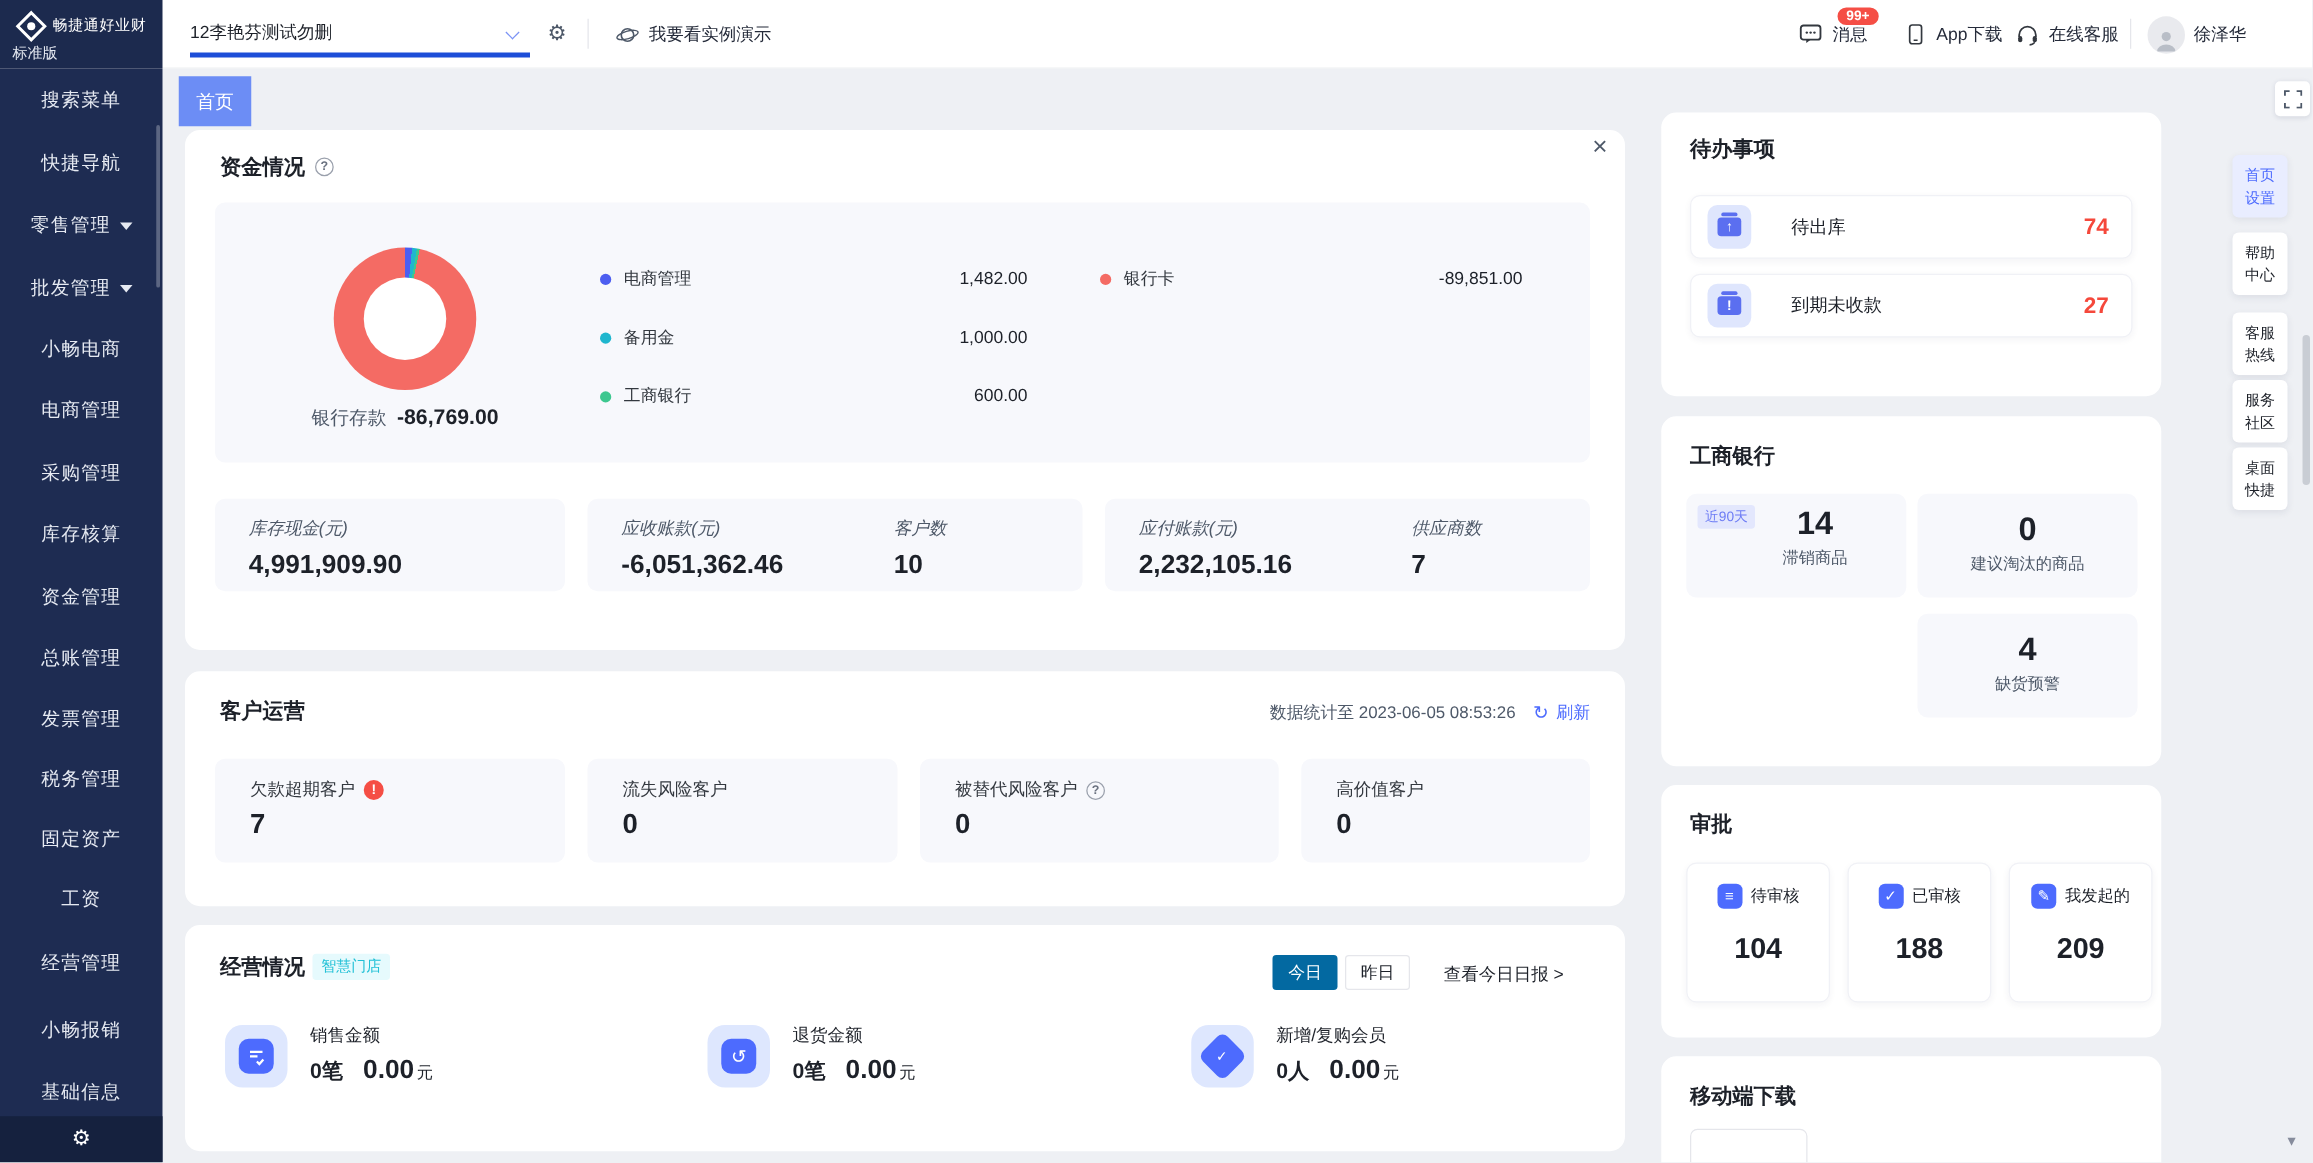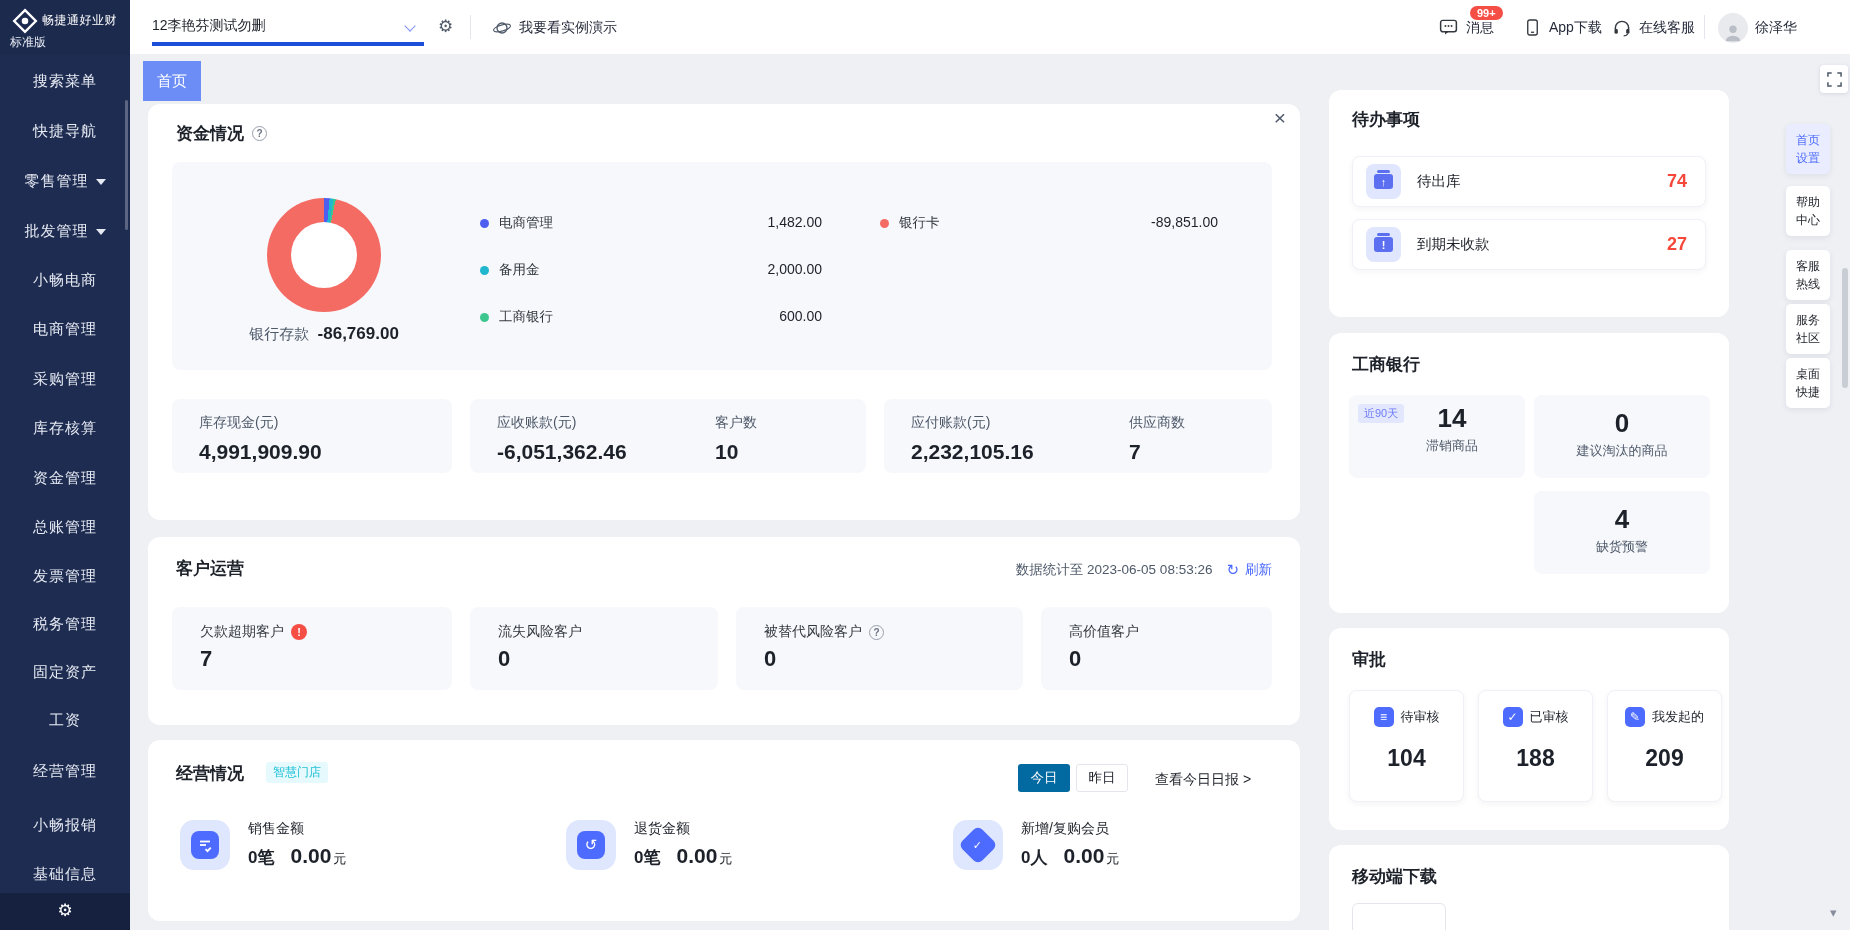--- a/index.html
+++ b/index.html
@@ -29,21 +29,21 @@
   .side-scroll { position:absolute; left:125px; top:100px; width:3px; height:130px; background:rgba(255,255,255,.28); border-radius:2px; }
 
   
   .tab-home { position:absolute; left:143px; top:61px; width:58px; height:40px; background:#6C8DF5; color:#fff; font-size:15px; display:flex; align-items:center; justify-content:center; cursor:pointer; z-index:3; }
 
   .card { position:absolute; background:#fff; border-radius:12px; }
   .sec-title { font-size:17px; font-weight:700; color:#1D2129; }
   .panel { background:#F7F8FC; border-radius:8px; position:absolute; }
   .helpc { display:inline-flex; width:15px; height:15px; border:1px solid #9AA0AC; border-radius:50%; color:#6B7280; font-size:10px; align-items:center; justify-content:center; font-weight:700; }
 
-  .stat-label { font-size:14px; color:#4E5969; }
+  .stat-label { font-size:14px; color:#4E5969;font-style:italic; }
   .stat-value { font-size:21px; font-weight:700; color:#1D2129; margin-top:8px; }
 
   .dot { width:9px; height:9px; border-radius:50%; display:inline-block; }
   .c-blue{background:#4D5EF0}.c-cyan{background:#1FB6CE}.c-green{background:#3DC78F}.c-salmon{background:#F46B64}
   .leg-row { position:absolute; display:flex; align-items:center; }
   .leg-label { font-size:13.5px; color:#33383F; margin-left:10px; }
   .leg-val { position:absolute; font-size:14px; color:#1D2129; text-align:right; }
 
   .cust-card { position:absolute; background:#F7F8FC; border-radius:8px; padding:16px 0 0 28px; }
   .cust-label { font-size:14px; color:#33383F; display:flex; align-items:center; gap:7px; }
@@ -60,21 +60,21 @@
   .metric-label { font-size:14px; color:#1D2129; }
   .metric-nums { display:flex; align-items:baseline; margin-top:6px; }
   .m-count { font-size:17px; font-weight:700; color:#1D2129; }
   .m-amt { font-size:21px; font-weight:700; color:#1D2129; margin-left:16px; }
   .m-unit { font-size:13px; color:#1D2129; margin-left:2px; }
 
   .todo-row { position:absolute; left:23px; width:354px; height:51px; background:#fff; border:1px solid #F0F1F6; border-radius:8px; box-shadow:0 2px 6px rgba(30,40,80,.05); display:flex; align-items:center; cursor:pointer; }
   .ttile { width:35px; height:35px; border-radius:8px; background:#DFE6FD; margin-left:13px; display:flex; align-items:center; justify-content:center; position:relative; }
   .tglyph { width:19px; height:15px; background:#5B6FF0; border-radius:3px; position:relative; display:flex; align-items:center; justify-content:center; color:#fff; font-size:11px; font-weight:700; }
   .tglyph:before { content:""; position:absolute; top:-4px; left:3px; width:13px; height:3px; background:#5B6FF0; border-radius:1.5px; }
-  .todo-label { font-size:14.5px; color:#1D2129; margin-left:16px; }
+  .todo-label { font-size:14.5px; color:#1D2129; margin-left:32px; }
   .todo-val { position:absolute; right:18px; font-size:18px; font-weight:700; color:#F5483B; }
 
   .ga-cell { position:absolute; width:176px; height:83px; background:#F7F8FC; border-radius:8px; text-align:center; cursor:pointer; }
   .ga-num { font-size:26px; font-weight:700; color:#1D2129; margin-top:13px; }
   .ga-num.tagged { margin-top:8px; }
   .ga-label { font-size:13px; color:#4E5969; margin-top:3px; }
   .tag-90 { position:absolute; left:9px; top:9px; background:#E3E7FD; color:#6D7CF5; font-size:11px; padding:2px 6px; border-radius:3px; }
 
   .ap-card { position:absolute; top:690px; width:115px; height:112px; background:#fff; border:1px solid #F0F1F6; border-radius:8px; box-shadow:0 2px 6px rgba(30,40,80,.05); cursor:pointer; }
   .ap-head { display:flex; align-items:center; justify-content:center; gap:7px; margin-top:16px; }
@@ -202,21 +202,21 @@
 
       <div class="leg-row" style="left:308px;top:52px">
           <span class="dot c-blue"></span>
           <span class="leg-label">电商管理</span>
         </div>
       <div class="leg-val" style="left:500px;top:52px;width:150px">1,482.00</div>
       <div class="leg-row" style="left:308px;top:99px">
           <span class="dot c-cyan"></span>
           <span class="leg-label">备用金</span>
         </div>
-      <div class="leg-val" style="left:500px;top:99px;width:150px">2,000.00</div>
+      <div class="leg-val" style="left:500px;top:99px;width:150px">1,000.00</div>
       <div class="leg-row" style="left:308px;top:146px">
           <span class="dot c-green"></span>
           <span class="leg-label">工商银行</span>
         </div>
       <div class="leg-val" style="left:500px;top:146px;width:150px">600.00</div>
       <div class="leg-row" style="left:708px;top:52px">
           <span class="dot c-salmon"></span>
           <span class="leg-label">银行卡</span>
         </div>
       <div class="leg-val" style="left:896px;top:52px;width:150px">-89,851.00</div>
@@ -273,21 +273,21 @@
     </div>
     <div class="cust-card" style="left:893px;top:70px;width:231px;height:83px">
       <div class="cust-label">
           <span>高价值客户</span>
         </div>
       <div class="cust-val">0</div>
     </div>
   </div>
 
   <div class="card" style="left:148px;top:740px;width:1152px;height:181px">
-    <div style="position:absolute;left:28px;top:22px;display:flex;align-items:flex-start;gap:22px">
+    <div style="position:absolute;left:28px;top:22px;display:flex;align-items:center;gap:6px">
       <span class="sec-title">经营情况</span>
       <span class="tag-cyan">智慧门店</span>
     </div>
     <div style="position:absolute;left:870px;top:24px;display:flex;gap:6px">
       <span class="btn btn-active">今日</span>
       <span class="btn btn-plain">昨日</span>
     </div>
     <span style="position:absolute;left:1007px;top:31px;font-size:14px;color:#1D2129;cursor:pointer">查看今日日报 &gt;</span>
 
     <div style="position:absolute;left:32px;top:80px;display:flex;align-items:flex-start;gap:18px">

